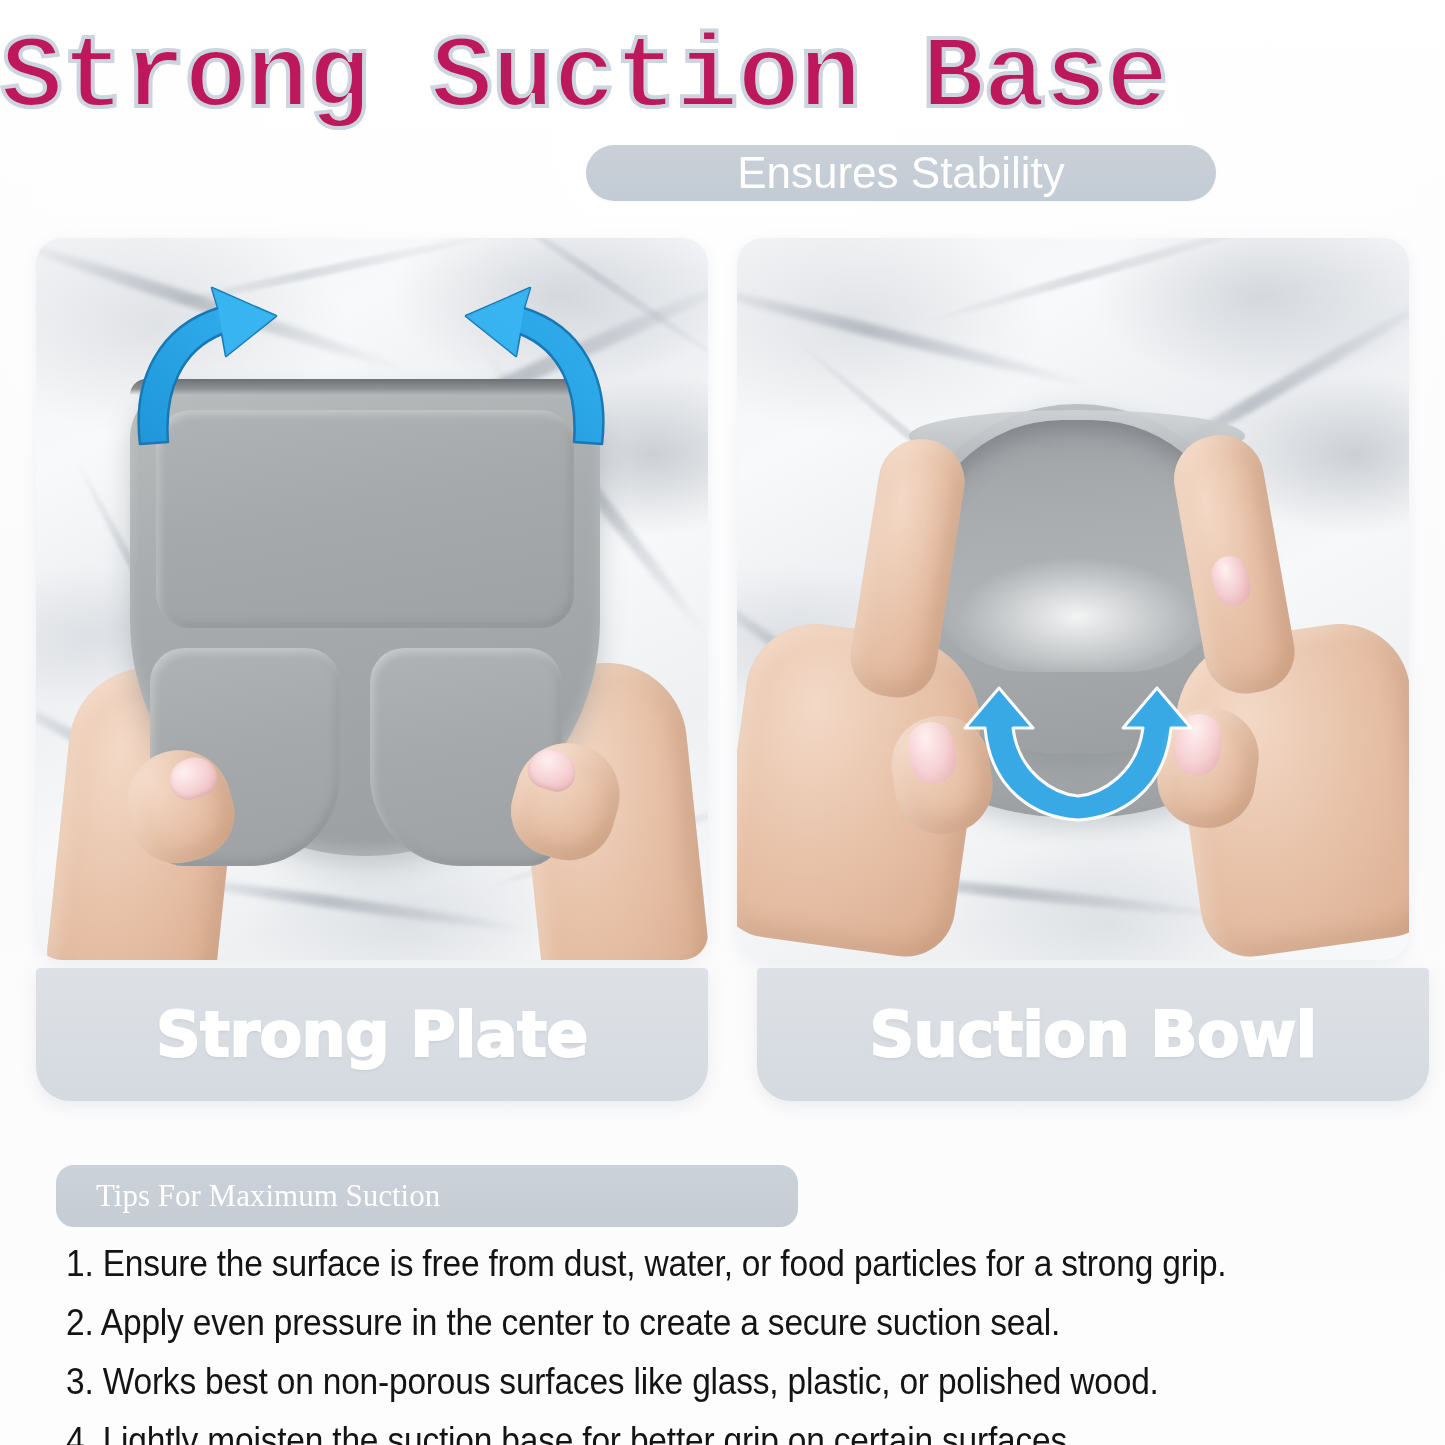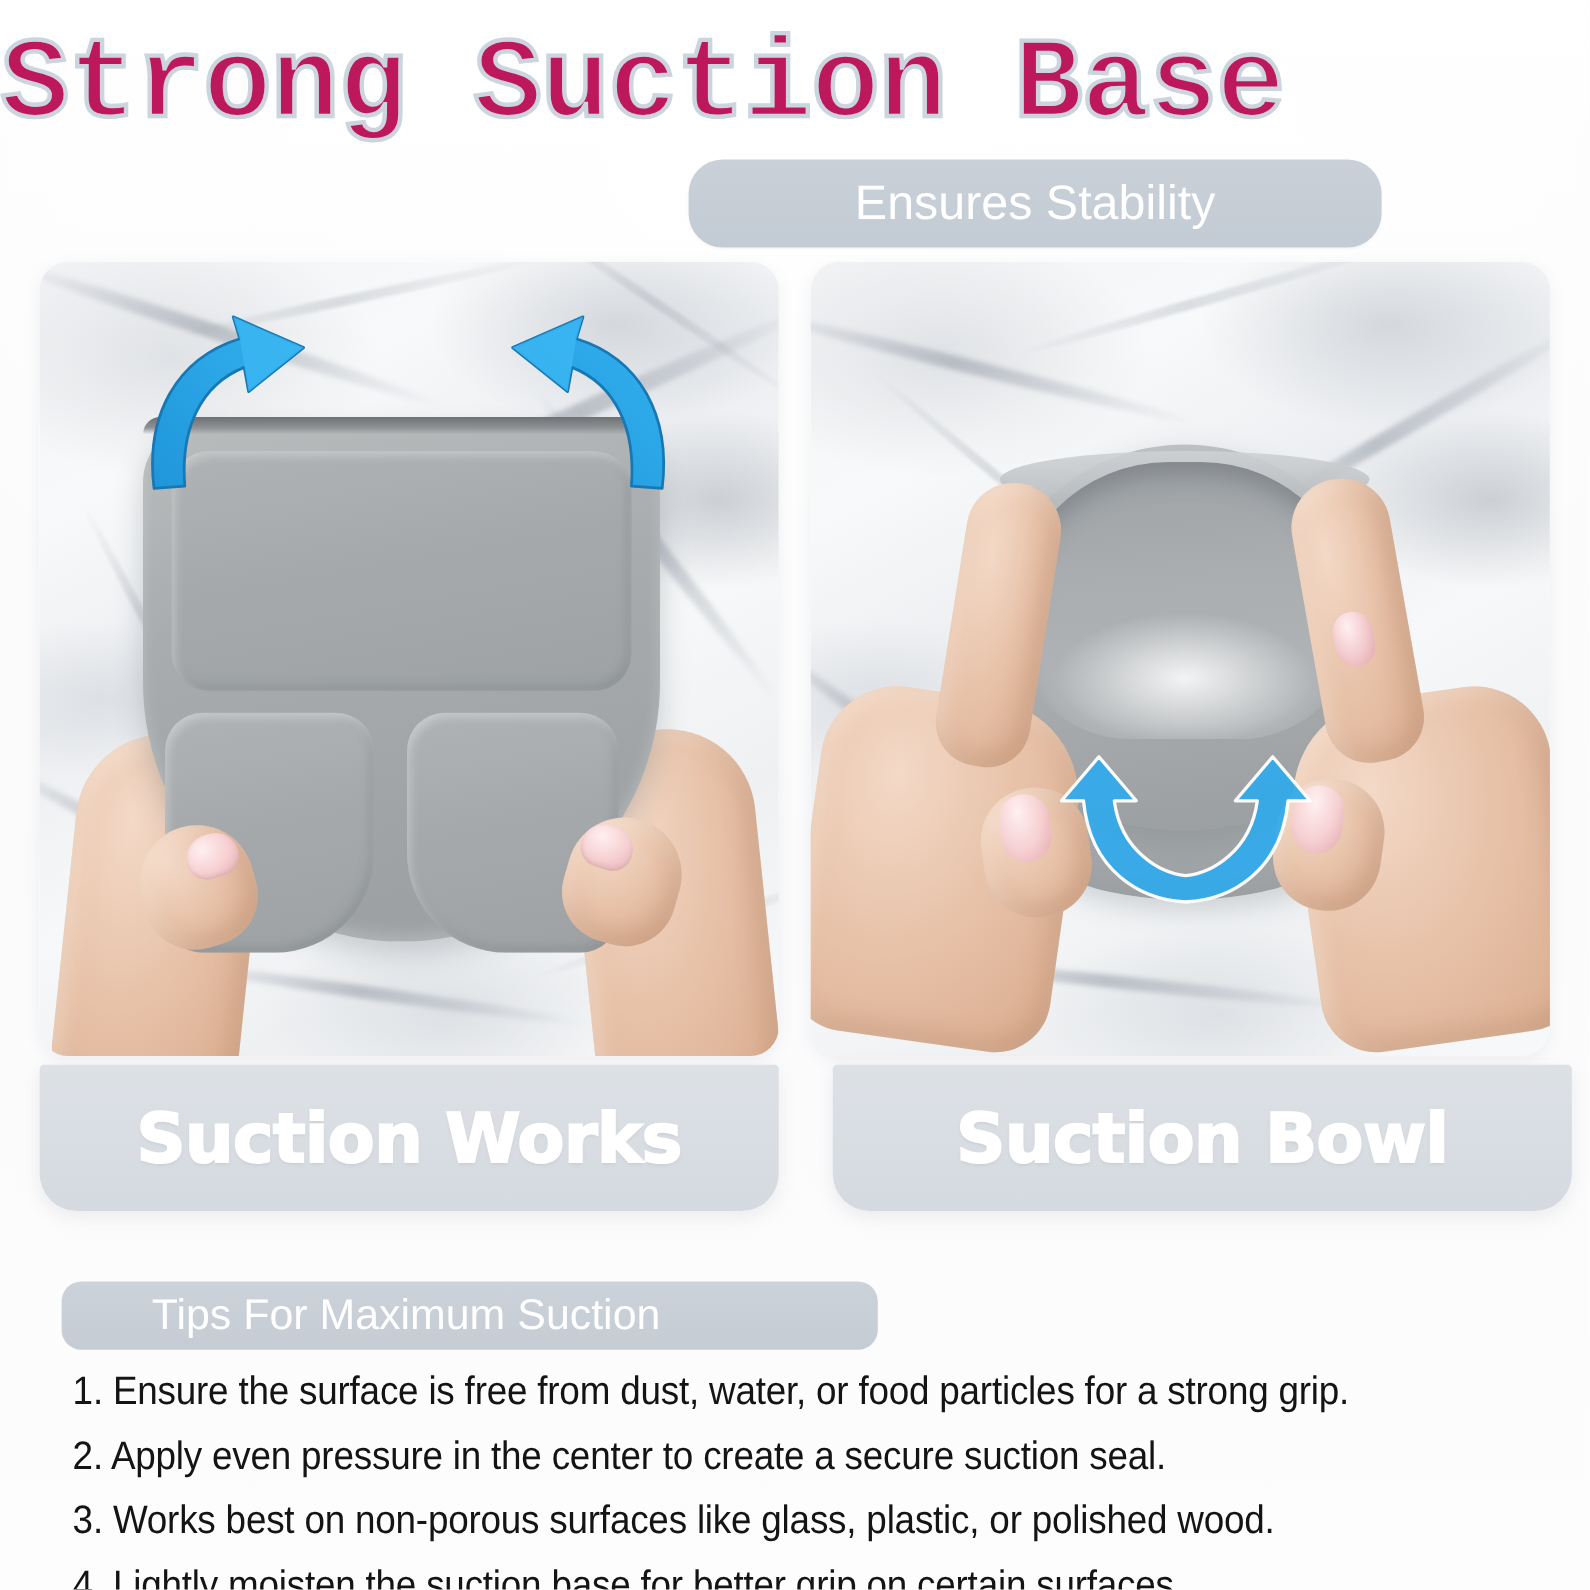--- a/index.html
+++ b/index.html
@@ -30,22 +30,22 @@
     font-weight:bold;
     font-size:104px;
     line-height:104px;
     letter-spacing:-1px;
     color:#be185d;
     -webkit-text-stroke:4px #ccd4dd;
     text-shadow:0 2px 0 rgba(190,200,212,.55);
     white-space:nowrap;
   }
   .subtitle-pill{
-    position:absolute;left:626px;top:145px;
-    width:630px;height:80px;
+    position:absolute;left:586px;top:145px;
+    width:630px;height:56px;
     background:linear-gradient(180deg,#c9d0d8 0%,#c3cbd4 100%);
     border-radius:31px;
     display:flex;align-items:center;justify-content:center;
     box-shadow:0 1px 2px rgba(0,0,0,.04);
   }
   .subtitle-text{
     font-family:"Liberation Sans", sans-serif;
     font-size:44px;line-height:44px;
     color:#ffffff;letter-spacing:0px;white-space:nowrap;
     font-weight:400;
@@ -224,23 +224,23 @@
 
   
   .tips-pill{
     position:absolute;left:56px;top:1165px;
     width:742px;height:62px;
     background:linear-gradient(180deg,#ccd2d9 0%,#c6ccd4 100%);
     border-radius:18px;
     display:flex;align-items:center;
   }
   .tips-pill-text{
-    margin-left:82px;
-    font-family:Liberation Sans, sans-serif;
-    font-size:39px;line-height:42px;
+    margin-left:40px;
+    font-family:Liberation Serif, serif;
+    font-size:31px;line-height:42px;
     color:#ffffff;white-space:nowrap;font-weight:400;
   }
   .tips-list{
     position:absolute;left:66px;top:1240px;width:1320px;
   }
   .tip-line{
     font-family:"Liberation Sans Narrow","Liberation Sans", sans-serif;
     font-size:36px;
     line-height:48px;
     color:#141414;
@@ -352,21 +352,21 @@
 
     <div class="hand bh-l-thumb"></div>
     <div class="bh-l-nail"></div>
     <div class="hand bh-r-thumb"></div>
     <div class="bh-r-nail"></div>
     <div class="bh-r-nail2"></div>
   </div>
 </div>
 
 <div class="caption caption-left">
-  <span class="caption-text">Suction Works</span>
+  <span class="caption-text">Strong Plate</span>
 </div>
 <div class="caption caption-right">
   <span class="caption-text">Suction Bowl</span>
 </div>
 
 <div class="tips-pill">
   <span class="tips-pill-text">Tips For Maximum Suction</span>
 </div>
 
 <div class="tips-list">

